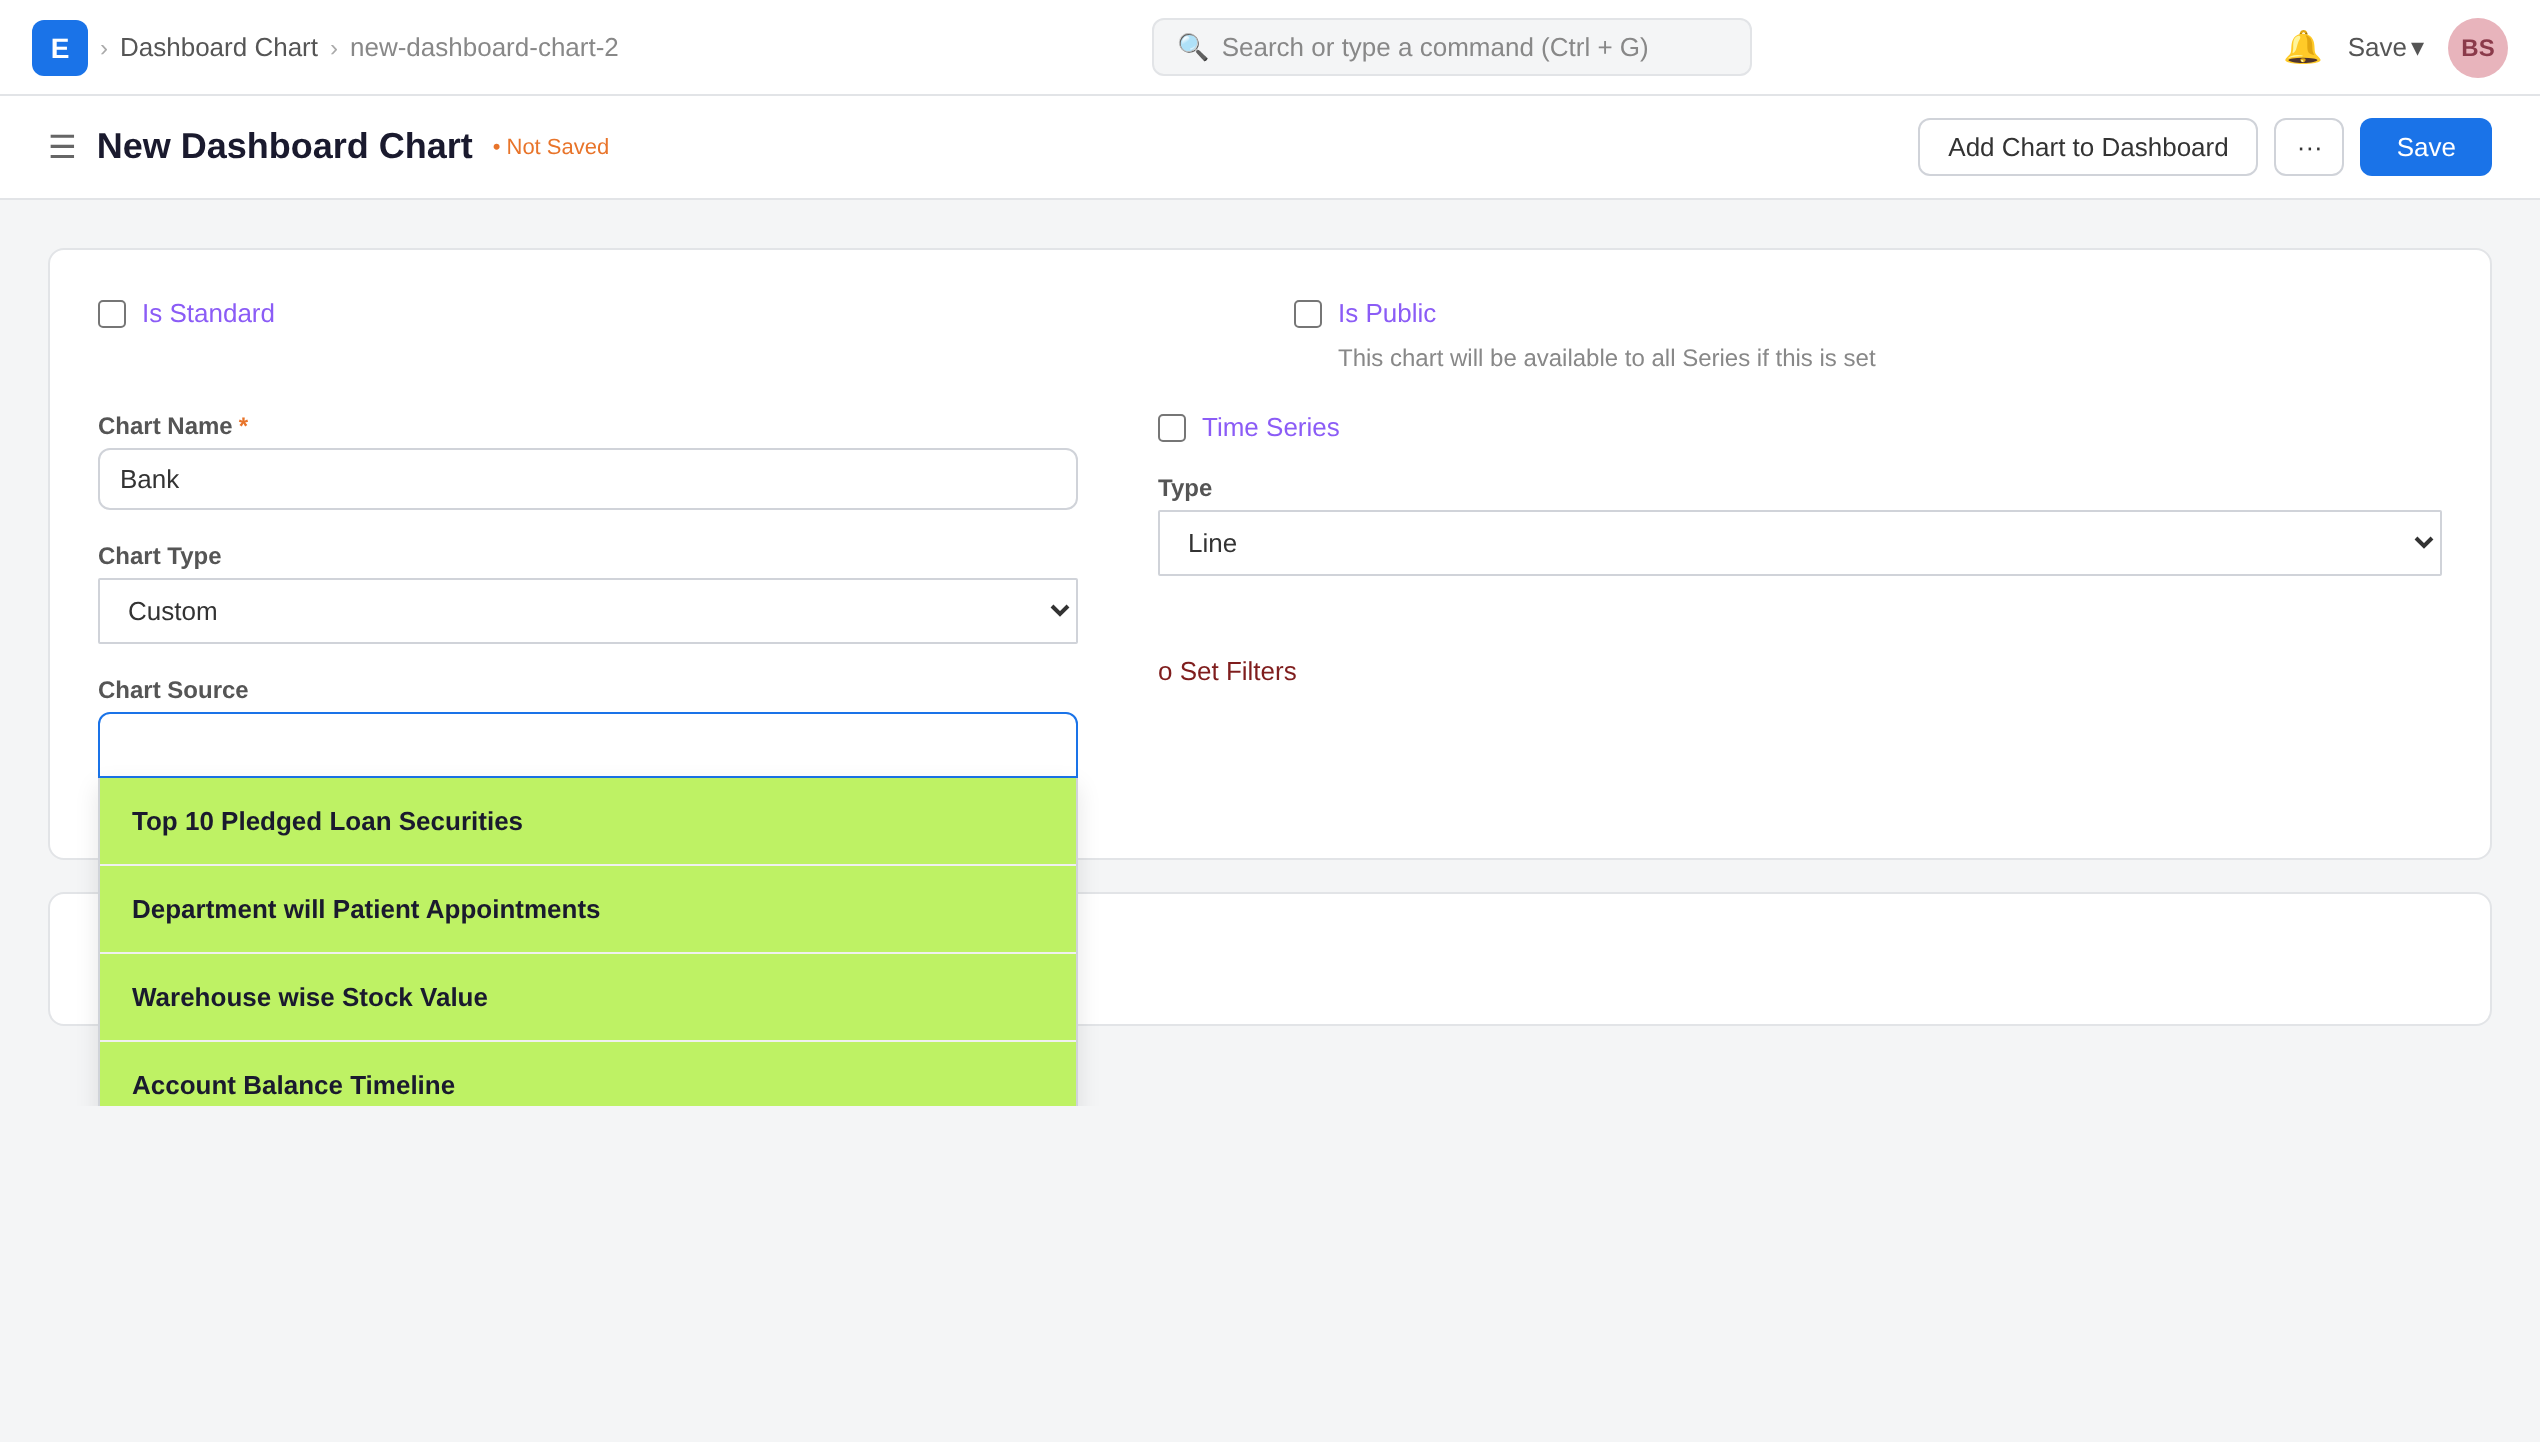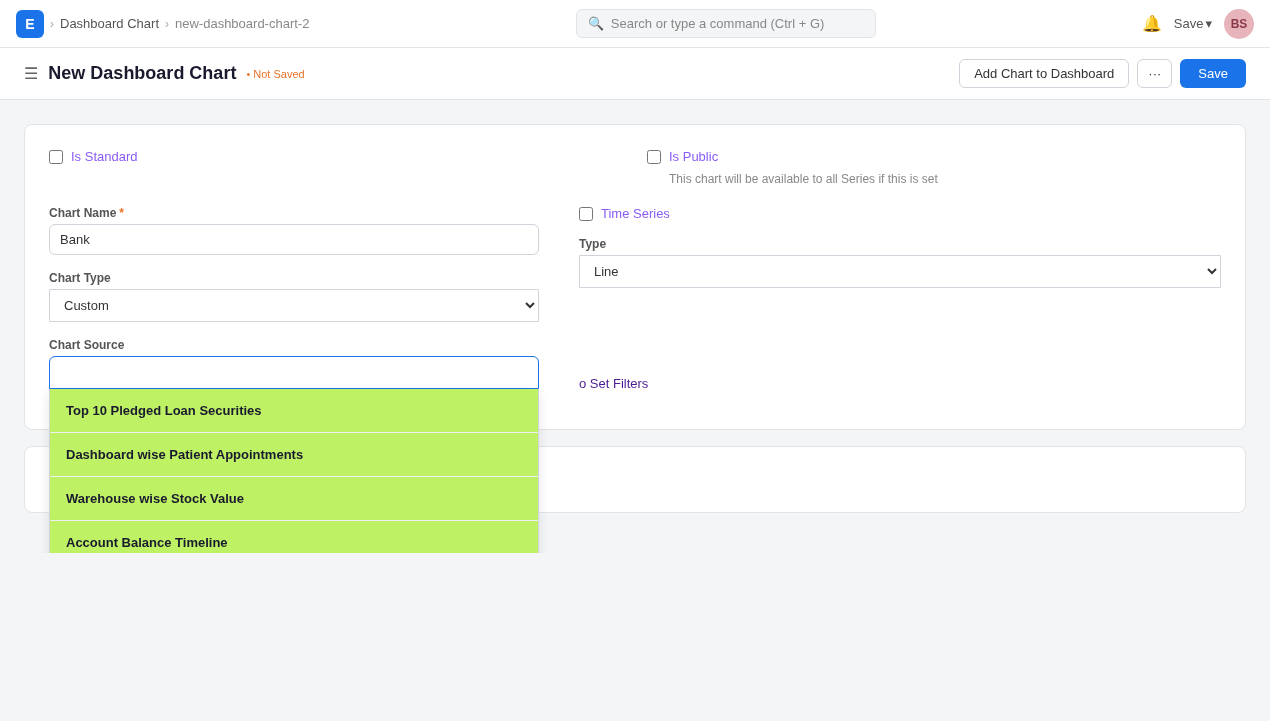--- a/index.html
+++ b/index.html
@@ -113,21 +113,21 @@
     .advanced-search {
       padding: 12px 16px; display: flex; align-items: center; gap: 6px;
       color: #1a73e8; font-size: 13px; cursor: pointer; border-top: 1px solid #e2e4e7;
     }
 
     
     .form-two-col { display: grid; grid-template-columns: 490px 1fr; gap: 40px; }
 
     
     .set-filters-area { display: flex; align-items: center; }
-    .set-filters-text { font-size: 13px; color: #4c1d95; margin-top: 48px; }
+    .set-filters-text { font-size: 13px; color: #7f1d1d; }
 
     
     .chart-options-title { font-size: 15px; font-weight: 600; color: #1a1a2e; }
   </style>
 </head>
 <body>
 
 <div class="topbar">
   <div class="topbar-left">
     <div class="app-icon">E</div>
@@ -209,21 +209,21 @@
             <option>Pie</option>
           </select>
         </div>
 
         <div class="form-group">
           <div class="form-label">Chart Source</div>
           <div class="dropdown-container">
             <input class="chart-source-input" type="text" style="">
             <div class="dropdown-list">
               <div class="dropdown-item">Top 10 Pledged Loan Securities</div>
-              <div class="dropdown-item">Dashboard wise Patient Appointments</div>
+              <div class="dropdown-item">Department will Patient Appointments</div>
               <div class="dropdown-item">Warehouse wise Stock Value</div>
               <div class="dropdown-item">Account Balance Timeline</div>
               <div class="advanced-search">
                 <span>🔍</span>
                 <span>Advanced Search</span>
               </div>
             </div>
           </div>
         </div>
       </div>

